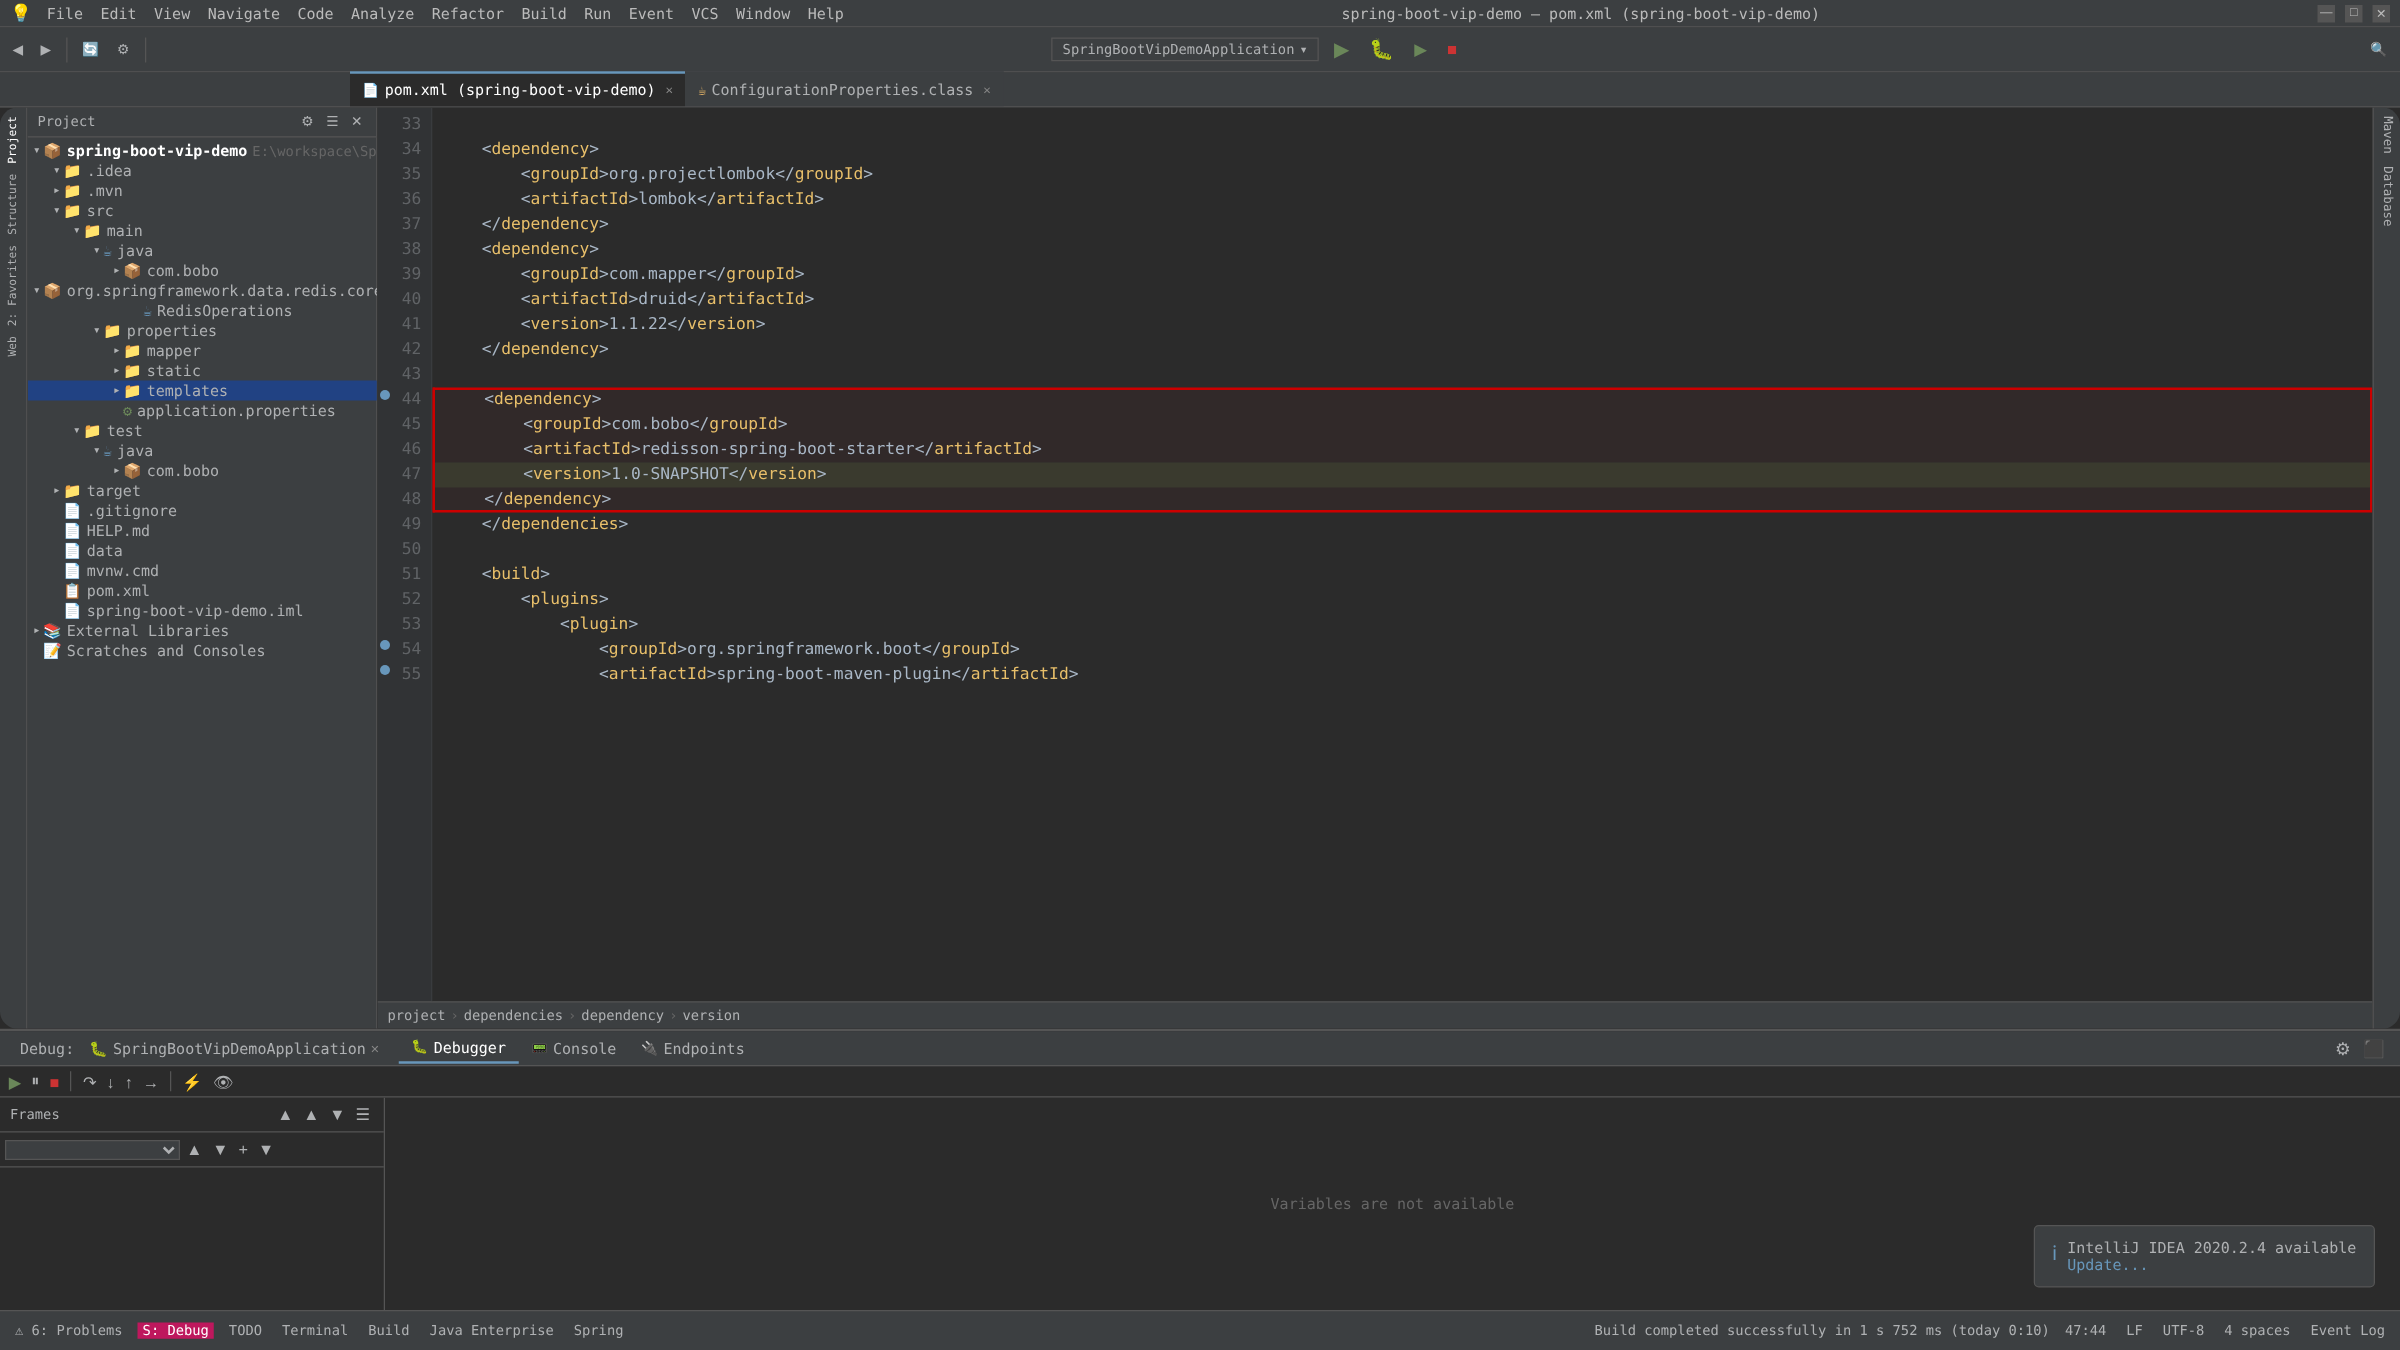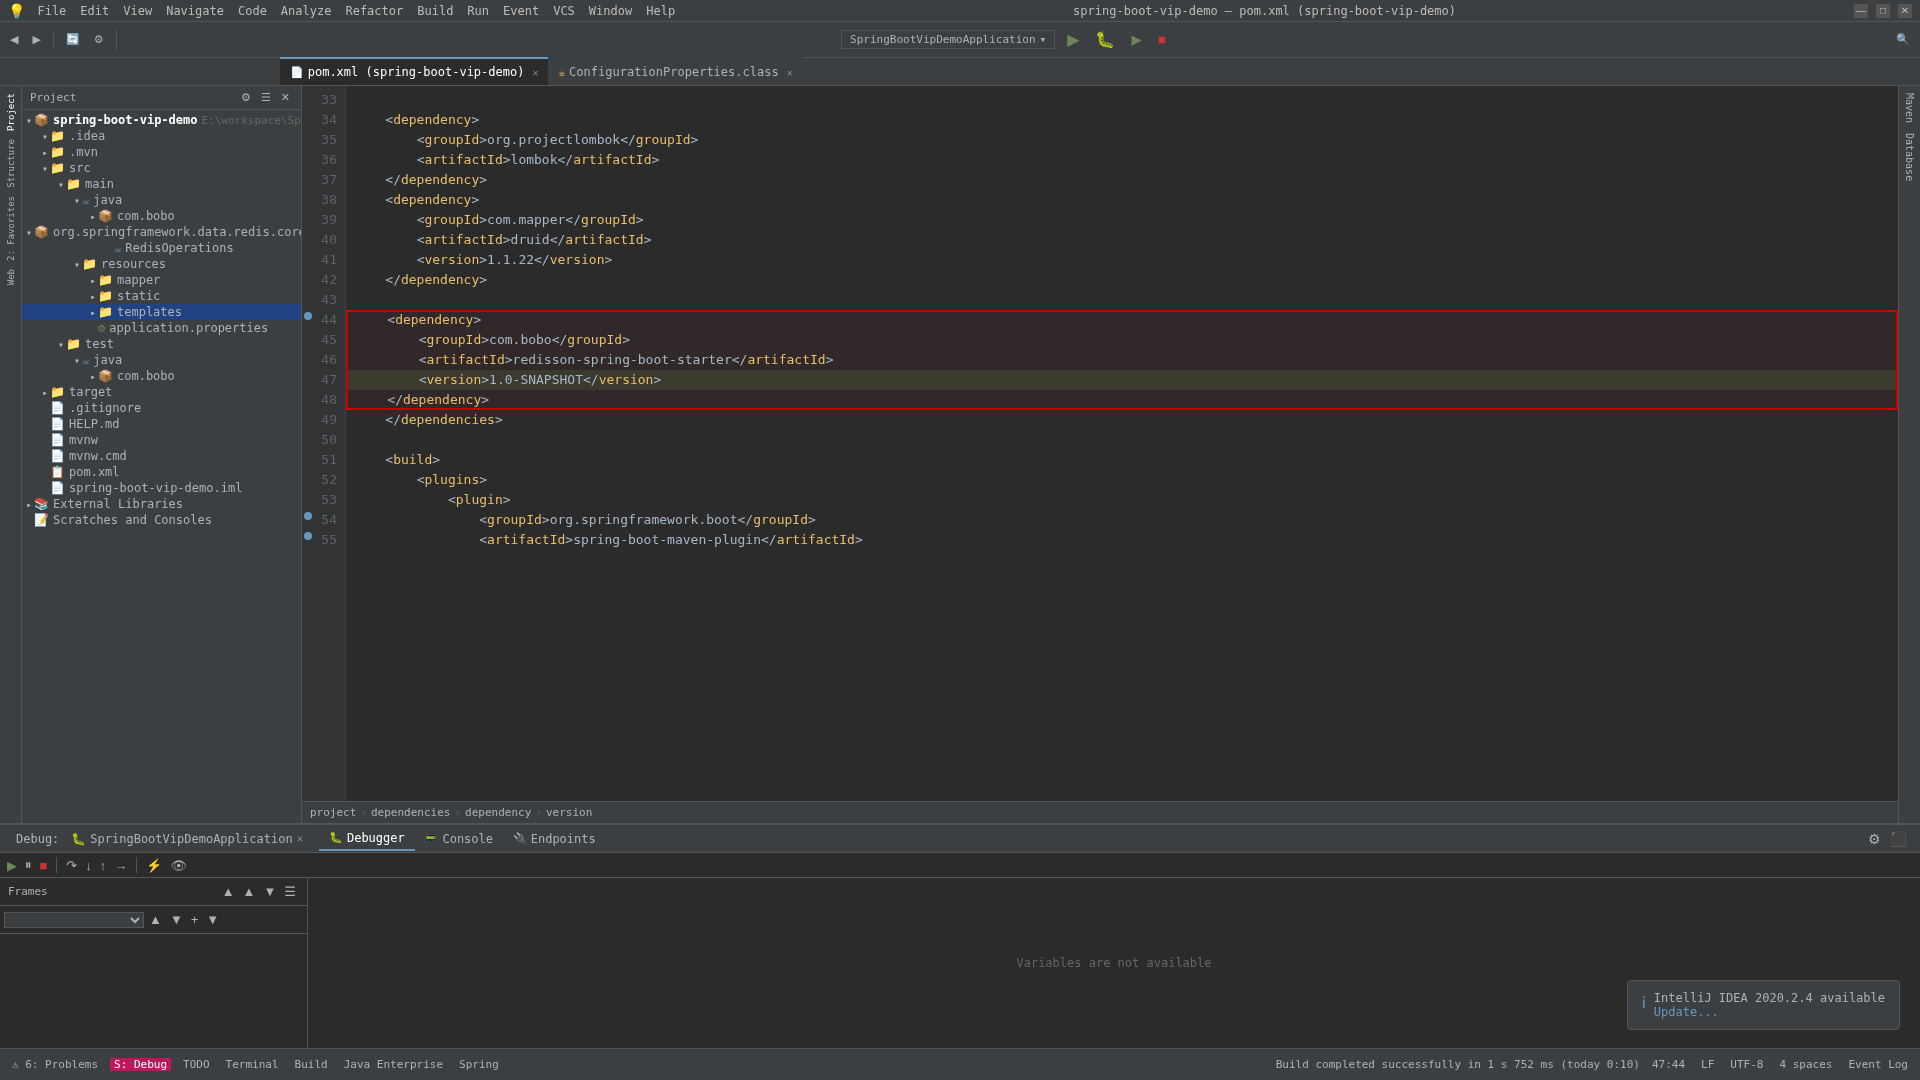--- a/index.html
+++ b/index.html
@@ -24,21 +24,21 @@
 
     
     #editor-tabs { background: #3c3f41; height: 28px; display: flex; align-items: flex-end; border-bottom: 1px solid #555; padding-left: 280px; }
     .tab { display: flex; align-items: center; gap: 4px; padding: 4px 10px; font-size: 12px; color: #afb1b3; cursor: pointer; border-top: 2px solid transparent; background: #3c3f41; height: 28px; }
     .tab.active { background: #2b2b2b; border-top: 2px solid #6897bb; color: #fff; }
     .tab .close-btn { font-size: 10px; color: #888; margin-left: 4px; }
     .tab .xml-icon { color: #f08080; font-size: 11px; }
     .tab .class-icon { color: #ffc66d; font-size: 11px; }
 
     
-    #main-area { display: flex; flex: 1; overflow: hidden; }
+    #main-area { display: flex; flex: 1; overflow: hidden; border-radius: 14px; }
 
     
     #project-panel { width: 280px; background: #3c3f41; border-right: 1px solid #555; display: flex; flex-direction: column; overflow: hidden; }
     #project-header { padding: 4px 8px; font-size: 11px; color: #afb1b3; border-bottom: 1px solid #555; display: flex; align-items: center; justify-content: space-between; }
     #project-tree { flex: 1; overflow-y: auto; padding: 2px 0; }
     .tree-item { display: flex; align-items: center; padding: 1px 4px; cursor: pointer; font-size: 12px; white-space: nowrap; }
     .tree-item.selected { background: #214283; }
     .tree-item .indent { display: inline-block; }
     .tree-item .arrow { color: #afb1b3; margin-right: 2px; font-size: 10px; }
     .tree-item .folder-icon { color: #ffc66d; margin-right: 4px; }
@@ -258,21 +258,21 @@
         <span class="indent" style="width:80px;"></span>
         <span class="arrow" style="visibility:hidden;">▸</span>
         <span class="java-icon">☕</span>
         <span class="label">RedisOperations</span>
       </div>
 
       <div class="tree-item">
         <span class="indent" style="width:48px;"></span>
         <span class="arrow">▾</span>
         <span class="folder-icon">📁</span>
-        <span class="label">resources</span>
+        <span class="label">properties</span>
       </div>
 
       <div class="tree-item">
         <span class="indent" style="width:64px;"></span>
         <span class="arrow">▸</span>
         <span class="folder-icon">📁</span>
         <span class="label">mapper</span>
       </div>
 
       <div class="tree-item">
@@ -335,21 +335,21 @@
         <span class="indent" style="width:16px;"></span>
         <span class="arrow" style="visibility:hidden;">▸</span>
         <span class="file-icon">📄</span>
         <span class="label">HELP.md</span>
       </div>
 
       <div class="tree-item">
         <span class="indent" style="width:16px;"></span>
         <span class="arrow" style="visibility:hidden;">▸</span>
         <span class="file-icon">📄</span>
-        <span class="label">mvnw</span>
+        <span class="label">data</span>
       </div>
 
       <div class="tree-item">
         <span class="indent" style="width:16px;"></span>
         <span class="arrow" style="visibility:hidden;">▸</span>
         <span class="file-icon">📄</span>
         <span class="label">mvnw.cmd</span>
       </div>
 
       <div class="tree-item">

